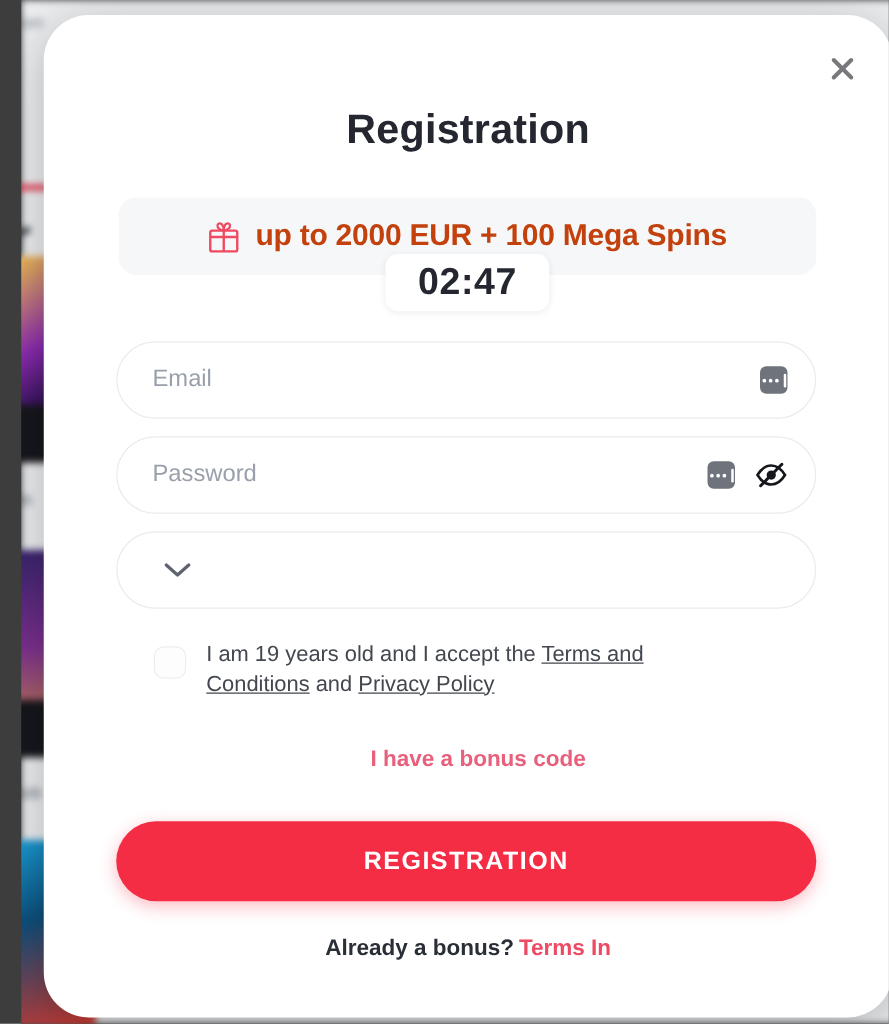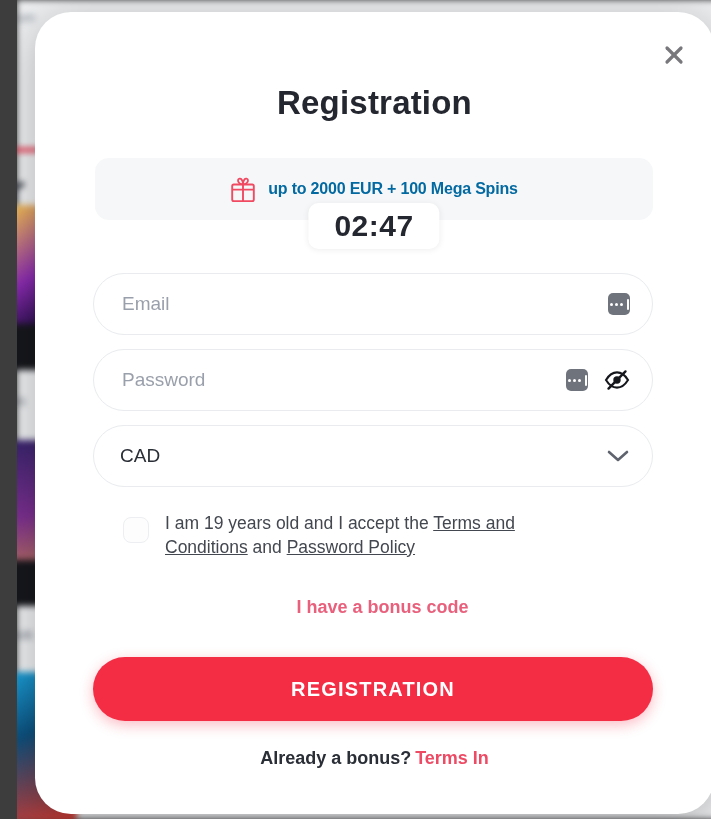--- a/index.html
+++ b/index.html
@@ -120,22 +120,22 @@
   #bonus-banner {
     height: 62px;
     background: #f6f7f9;
     border-radius: 14px;
     display: flex;
     align-items: center;
     justify-content: center;
     gap: 12px;
   }
   #bonus-text {
-    font-size: 16px;
-    color: #0369a1;
+    font-size: 24px;
+    color: #c2410c;
     font-weight: 600;
     letter-spacing: -0.2px;
   }
   #bonus-timer {
     position: absolute;
     left: 50%;
     transform: translateX(-50%);
     top: 45px;
     background: #ffffff;
     border-radius: 10px;
@@ -366,32 +366,31 @@
       <span id="eye-toggle">
         <svg width="26" height="22" viewBox="0 0 26 22">
           <path d="M2 11 C5.3 5.6 9 3.4 13 3.4 C17 3.4 20.7 5.6 24 11 C20.7 16.4 17 18.6 13 18.6 C9 18.6 5.3 16.4 2 11 Z" fill="none" stroke="#15171c" stroke-width="2.1"></path>
           <circle cx="13" cy="11" r="3.7" fill="#15171c"></circle>
           <line x1="4.5" y1="19.6" x2="21.5" y2="2.4" stroke="#15171c" stroke-width="2.4" stroke-linecap="round"></line>
         </svg>
       </span>
     </div>
 
     <div class="field" id="currency-field">
-      <span class="field-value">CAD</span>
       <span id="currency-chevron">
         <svg width="24" height="14" viewBox="0 0 24 14">
           <polyline points="3,3 12,11 21,3" fill="none" stroke="#5e636d" stroke-width="2.6" stroke-linecap="round" stroke-linejoin="round"></polyline>
         </svg>
       </span>
     </div>
 
     <div id="terms-row">
       <div id="terms-checkbox"></div>
       <div id="terms-text">
-        <span>I am 19 years old and I accept the </span><a>Terms and Conditions</a><span> and </span><a>Password Policy</a>
+        <span>I am 19 years old and I accept the </span><a>Terms and Conditions</a><span> and </span><a>Privacy Policy</a>
       </div>
     </div>
 
     <div id="bonus-code-link">I have a bonus code</div>
 
     <button id="submit-btn">REGISTRATION</button>
 
     <div id="signin-row">
       <span>Already a bonus?</span><span id="signin-link">Terms In</span>
     </div>

